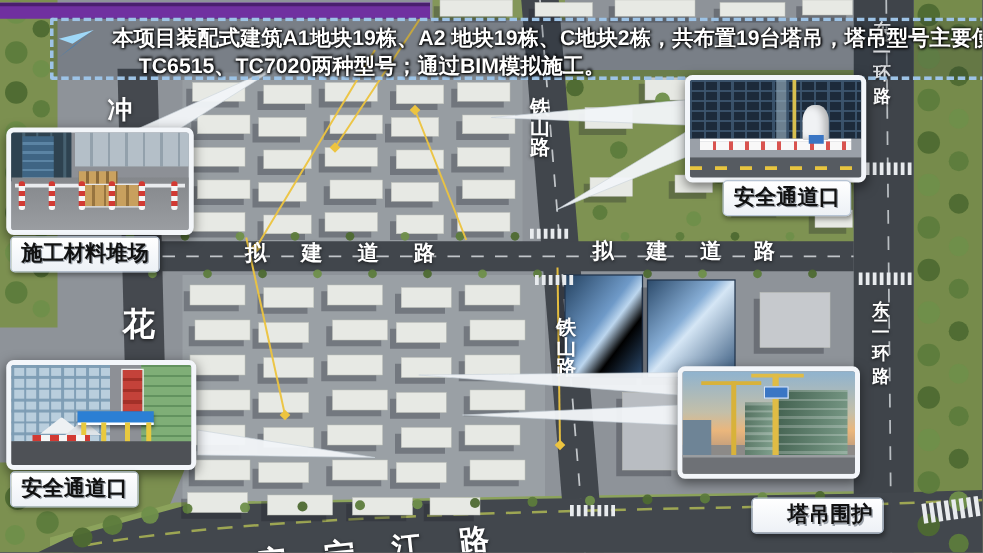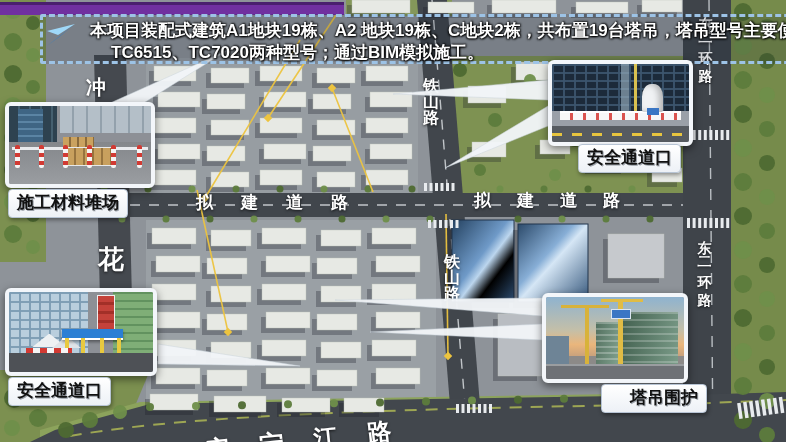--- a/index.html
+++ b/index.html
@@ -550,15 +550,15 @@
     <div class="p4-jib1"></div>
       <div class="p4-mast1"></div>
     <div class="p4-b2"></div>
       <div class="p4-b1"></div>
       <div class="p4-b3"></div>
     <div class="p4-jib2"></div>
       <div class="p4-mast2"></div>
       <div class="p4-cab"></div>
     <div class="p4-ground"></div>
   </div>
-  <div class="tag" style="left:601px;top:384px;padding-left:28px;">塔吊围护</div>
+  <div class="tag" style="left:601px;top:398px;padding-left:28px;">塔吊围护</div>
 
 </div>
 
 </body></html>

